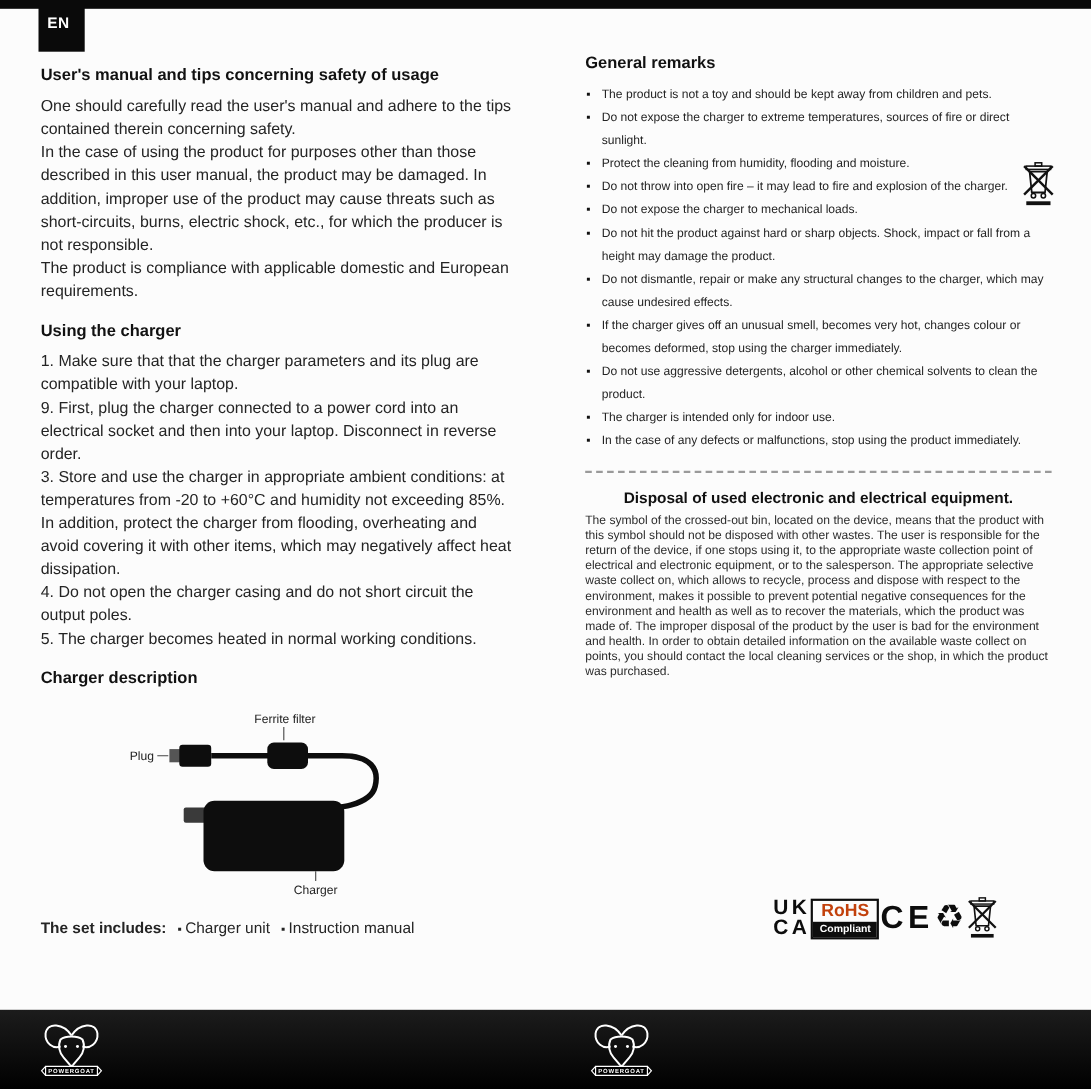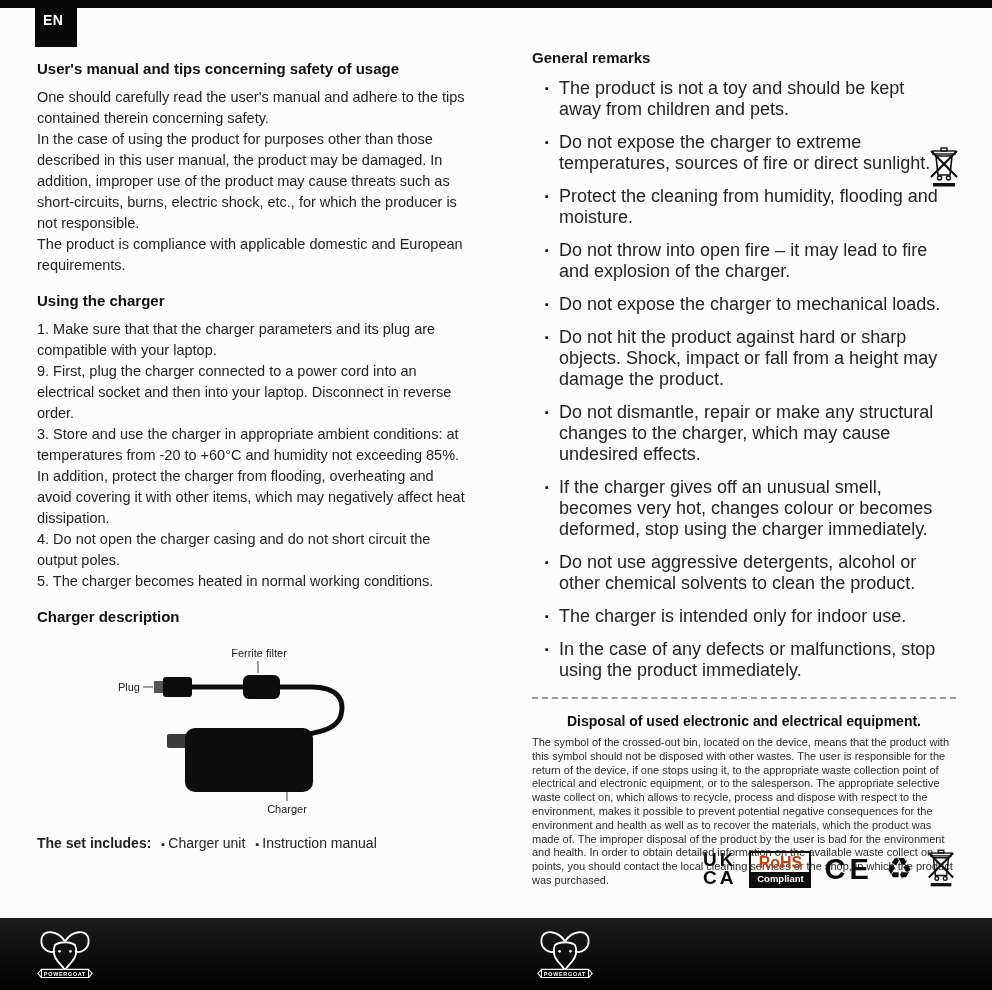--- a/index.html
+++ b/index.html
@@ -16,39 +16,39 @@
     padding:7px 0 0 8px; letter-spacing:.5px;
   }
   .col-left { position:absolute; left:37px; top:60px; width:428px; }
   .col-right { position:absolute; left:532px; top:49px; width:424px; }
   h2 { font-size:15px; font-weight:bold; color:#111; margin:0 0 10px 0; }
   .body-text p { font-size:14.5px; line-height:21px; margin:0; }
   .section { margin-bottom:16px; }
   .steps p { font-size:14.5px; line-height:21px; margin:0; }
   ul.square-list { list-style:none; }
   ul.square-list li {
-    position:relative; padding-left:15px; font-size:18px; line-height:21px; margin:12px;
+    position:relative; padding-left:15px; font-size:11px; line-height:21px; margin:0;
   }
   ul.square-list li::before {
     content:"▪"; position:absolute; left:1px; top:0; font-size:11px; color:#111;
   }
   .dashed-divider {
     border:none; border-top:2px dashed #9a9a9a; margin:16px 0 14px 0;
   }
   .disposal h3 { font-size:14px; font-weight:bold; color:#111; margin:0 0 7px 0;text-align:center; }
   .disposal p { font-size:11px; line-height:13.8px; color:#2c2c2c; }
   .set-line { margin-top:18px; font-size:14px; }
   .set-line .lbl { font-weight:bold; }
   .set-line .inc-item { margin-left:10px; }
   .set-line .inc-item::before { content:"▪ "; font-size:11px; }
 
   
   .marks-row {
-    position:absolute; left:703px; top:846px; width:258px; height:46px;
-    display:flex; align-items:center; gap:13px;
+    position:absolute; left:703px; top:812px; width:258px; height:46px;
+    display:flex; align-items:center; gap:1px;
   }
   .ukca { font-weight:bold; font-size:19px; line-height:18px; letter-spacing:3px; color:#0d0d0d; }
   .rohs { border:2px solid #0d0d0d; text-align:center; width:62px; }
   .rohs .rohs-top { font-size:16px; font-weight:bold; padding:1px 4px 0 4px; color:#c2410c; }
   .rohs .rohs-bottom { background:#0d0d0d; color:#fff; font-size:9.5px; font-weight:bold; padding:1px 2px 2px 2px; }
   .ce { font-size:29px; font-weight:bold; letter-spacing:4px; color:#0d0d0d; }
   .recycle { font-size:30px; color:#0d0d0d; line-height:1; }
 
   .weee-top { position:absolute; left:928px; top:146px; }
 

